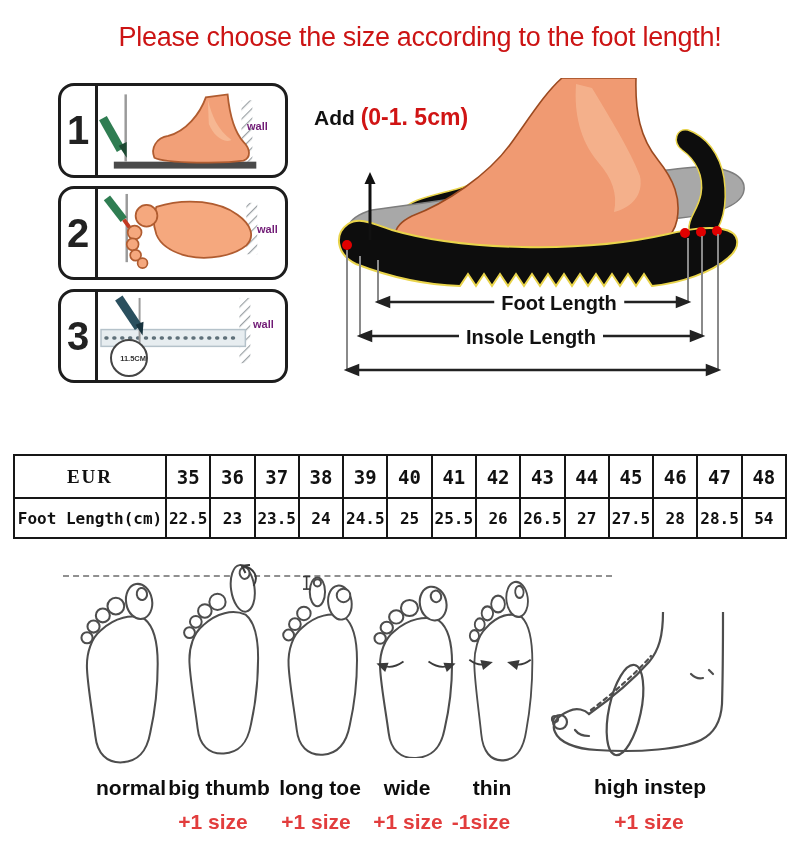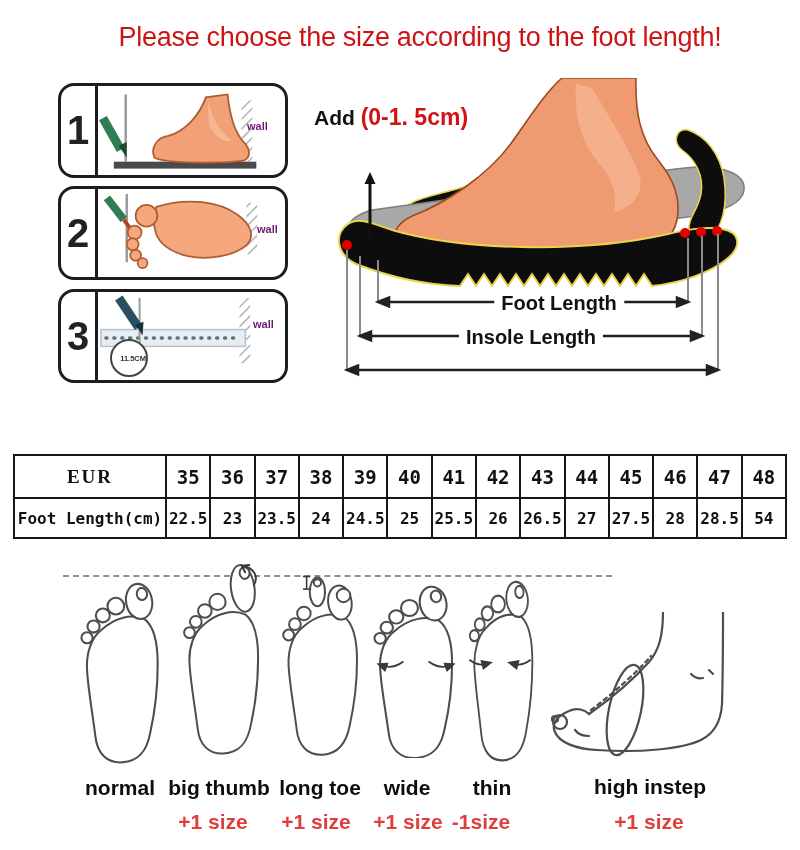--- a/index.html
+++ b/index.html
@@ -302,21 +302,21 @@
       <path d="M 146 62 C 150 66 154 67 158 66"></path>
       <path d="M 164 58 L 168 62"></path>
       <path d="M 46 98 C 70 80 92 60 106 44" stroke-dasharray="4 4"></path>
       <circle cx="15" cy="110" r="7"></circle>
       <circle cx="10" cy="107" r="3"></circle>
       <path d="M 30 118 C 33 122 38 124 44 124"></path>
       <ellipse cx="80" cy="98" rx="16" ry="46" transform="rotate(12 80 98)"></ellipse>
     </g>
   </svg>
 
-  <span class="abs ftlabel" style="left:120px;top:776px;">normal</span>
+  <span class="abs ftlabel" style="left:131px;top:776px;">normal</span>
   <span class="abs ftlabel" style="left:219px;top:776px;">big thumb</span>
   <span class="abs ftlabel" style="left:320px;top:776px;">long toe</span>
   <span class="abs ftlabel" style="left:407px;top:776px;">wide</span>
   <span class="abs ftlabel" style="left:492px;top:776px;">thin</span>
   <span class="abs ftlabel" style="left:650px;top:775px;">high instep</span>
 
   <span class="abs ftadj" style="left:213px;top:804px;">+1 size</span>
   <span class="abs ftadj" style="left:316px;top:804px;">+1 size</span>
   <span class="abs ftadj" style="left:408px;top:804px;">+1 size</span>
   <span class="abs ftadj" style="left:481px;top:804px;">-1size</span>

